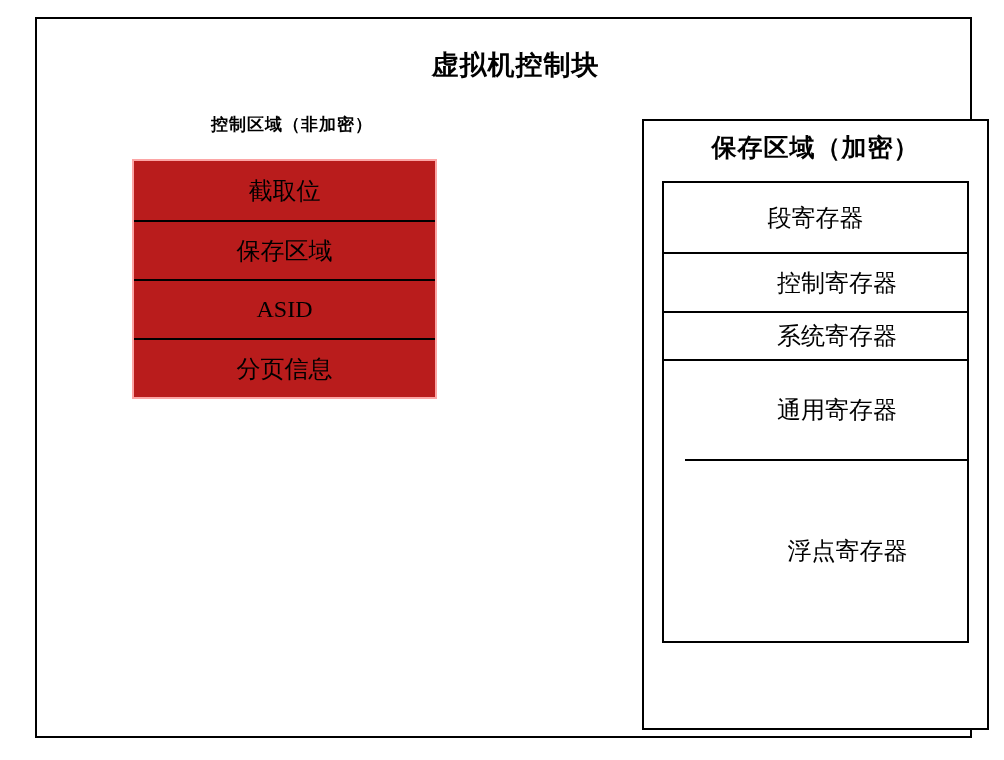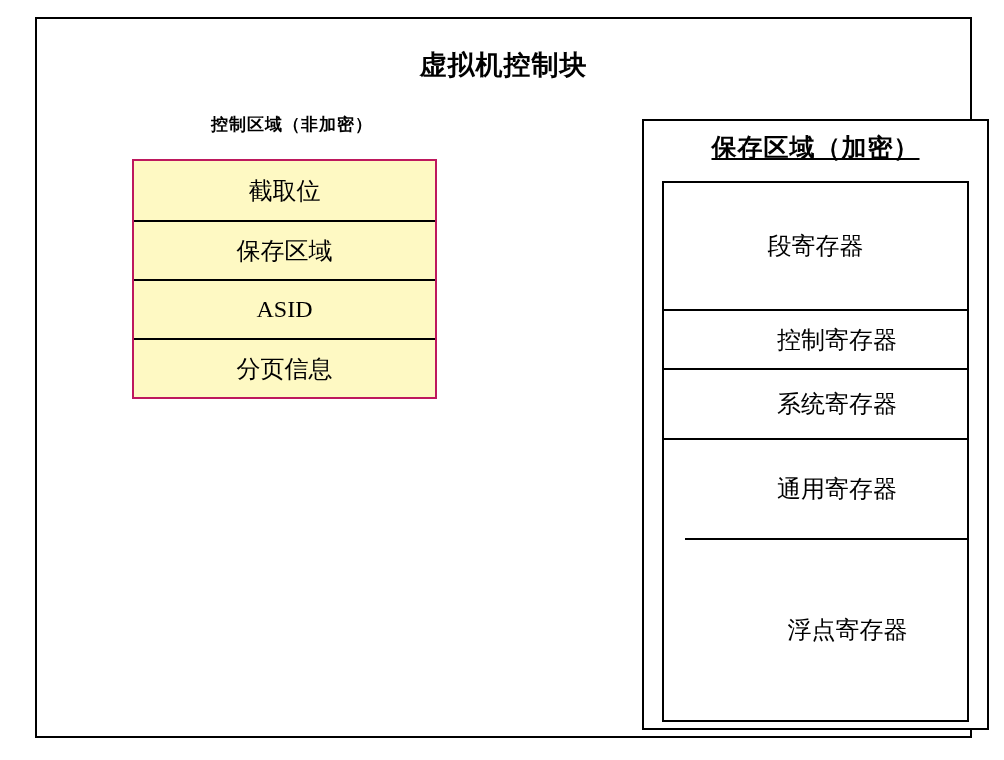--- a/index.html
+++ b/index.html
@@ -22,21 +22,21 @@
     left: 35px;
     top: 17px;
     width: 937px;
     height: 721px;
     border: 2px solid #000000;
     box-sizing: border-box;
     background: #ffffff;
   }
   .main-title {
     position: absolute;
-    left: 0;
+    left: 12px;
     top: 28px;
     width: 100%;
     text-align: center;
     font-size: 27px;
     font-weight: bold;
     letter-spacing: 1px;
   }
   
   .control-heading {
     position: absolute;
@@ -46,23 +46,23 @@
     text-align: center;
     font-size: 17px;
     font-weight: bold;
     letter-spacing: 1px;
   }
   .control-stack {
     position: absolute;
     left: 95px;
     top: 140px;
     width: 305px;
-    border: 2px solid #be185d;
+    border: 2px solid #fca5a5;
     box-sizing: border-box;
-    background: #fef9c3;
+    background: #b91c1c;
   }
   .control-stack .cell {
     height: 59px;
     display: flex;
     align-items: center;
     justify-content: center;
     font-size: 24px;
     box-sizing: border-box;
   }
   .control-stack .cell + .cell {
@@ -81,21 +81,20 @@
   }
   .save-heading {
     position: absolute;
     left: 0;
     top: 10px;
     width: 100%;
     text-align: center;
     font-size: 25px;
     font-weight: bold;
     letter-spacing: 1px;
-    text-decoration: underline;
   }
   .save-stack {
     position: absolute;
     left: 18px;
     top: 60px;
     width: 307px;
     border: 2px solid #000000;
     box-sizing: border-box;
     background: #ffffff;
   }
@@ -103,23 +102,23 @@
     display: flex;
     align-items: center;
     justify-content: center;
     font-size: 24px;
     box-sizing: border-box;
   }
   .save-stack .cell + .cell {
     border-top: 2px solid #000000;
     padding-left: 43px;
   }
-  .h-tall   { height: 126px; }
+  .h-tall   { height: 69px; }
   .h-small  { height: 59px; }
-  .h-small2 { height: 70px; }
+  .h-small2 { height: 48px; }
   .h-med    { height: 100px; }
   .h-xtall  { height: 182px; margin-left: 21px; }
 </style>
 </head>
 <body>
 
 <div class="canvas">
   <div class="outer-box">
 
     <div class="main-title">虚拟机控制块</div>

